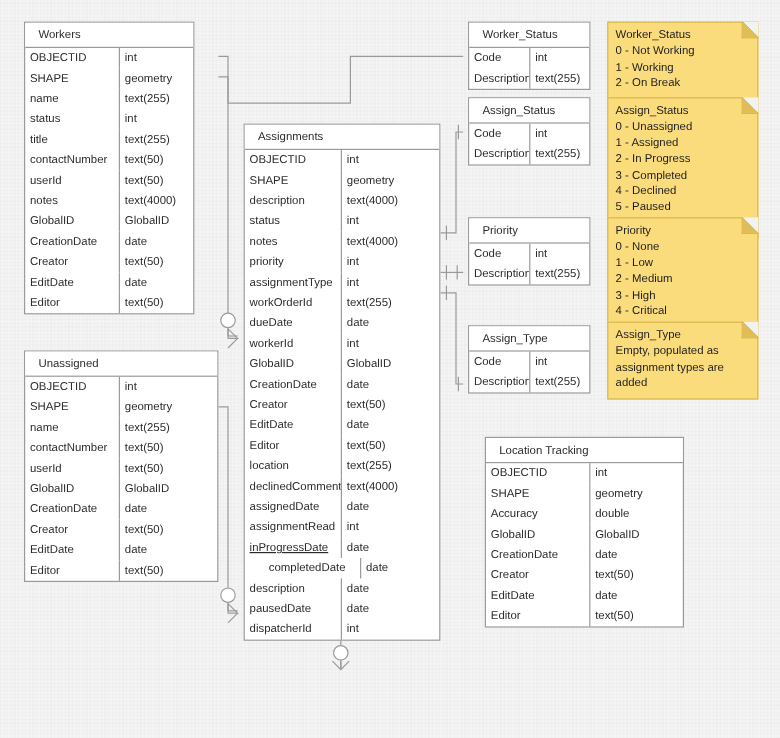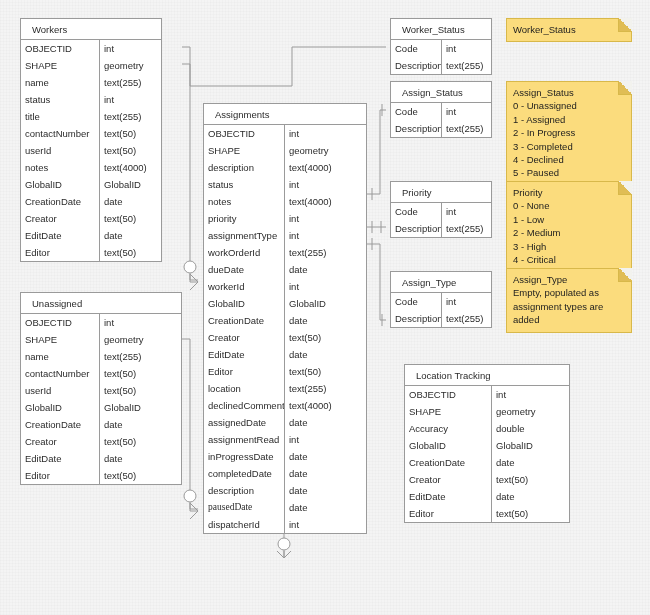--- a/index.html
+++ b/index.html
@@ -324,33 +324,33 @@
         </div>
         <div class="erow">
           <span class="fname" style="width: 80px;">assignedDate</span>
           <span class="ftype">date</span>
         </div>
         <div class="erow">
           <span class="fname" style="width: 80px;">assignmentRead</span>
           <span class="ftype">int</span>
         </div>
         <div class="erow">
-          <span class="fname" style="width: 80px;">inProgressDate</span>
-          <span class="ftype">date</span>
-        </div>
-        <div class="erow">
-          <span class="fname" style="width: 80px;">completedDate</span>
+          <span class="fname" style="width: 80px; text-decoration: underline;">inProgressDate</span>
+          <span class="ftype">date</span>
+        </div>
+        <div class="erow">
+          <span class="fname" style="width: 80px; margin-left: 16px;">completedDate</span>
           <span class="ftype">date</span>
         </div>
         <div class="erow">
           <span class="fname" style="width: 80px;">description</span>
           <span class="ftype">date</span>
         </div>
         <div class="erow">
-          <span class="fname" style="width: 80px; font-family: Liberation Serif, serif;">pausedDate</span>
+          <span class="fname" style="width: 80px;">pausedDate</span>
           <span class="ftype">date</span>
         </div>
         <div class="erow">
           <span class="fname" style="width: 80px;">dispatcherId</span>
           <span class="ftype">int</span>
         </div>
       </div>
   </div>
 
   <div class="entity" style="left:390px;top:18px;width:102px;">
@@ -444,20 +444,21 @@
           <span class="fname" style="width: 86px;">Editor</span>
           <span class="ftype">text(50)</span>
         </div>
       </div>
   </div>
 
 
   <div class="note" style="left:506px;top:18px;width:126px;">
     <span class="fold"></span>
     <span class="ntitle">Worker_Status</span>
+    <span><span class="nline">0 - Not Working</span><span class="nline">1 - Working</span><span class="nline">2 - On Break</span></span>
   </div>
 
   <div class="note" style="left:506px;top:81px;width:126px;">
     <span class="fold"></span>
     <span class="ntitle">Assign_Status</span>
     <span><span class="nline">0 - Unassigned</span><span class="nline">1 - Assigned</span><span class="nline">2 - In Progress</span><span class="nline">3 - Completed</span><span class="nline">4 - Declined</span><span class="nline">5 - Paused</span><span class="nline">6 - Canceled</span></span>
   </div>
 
   <div class="note" style="left:506px;top:181px;width:126px;">
     <span class="fold"></span>

